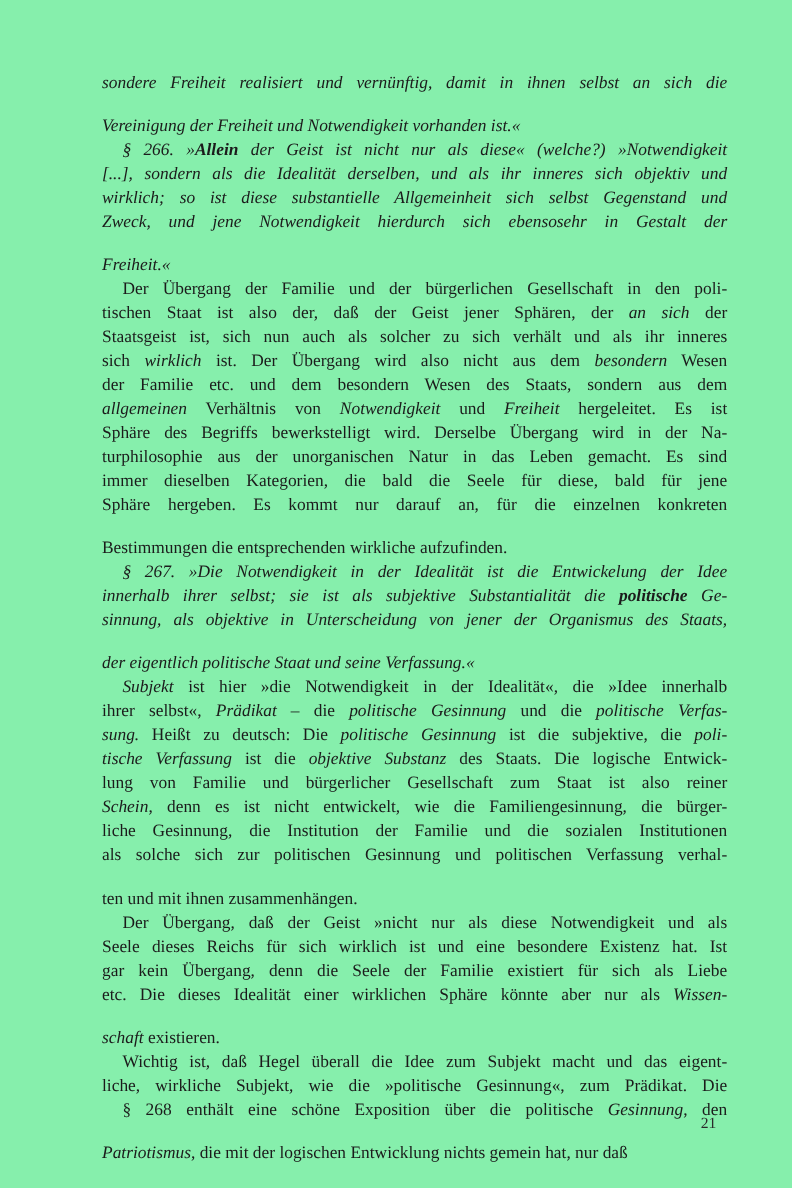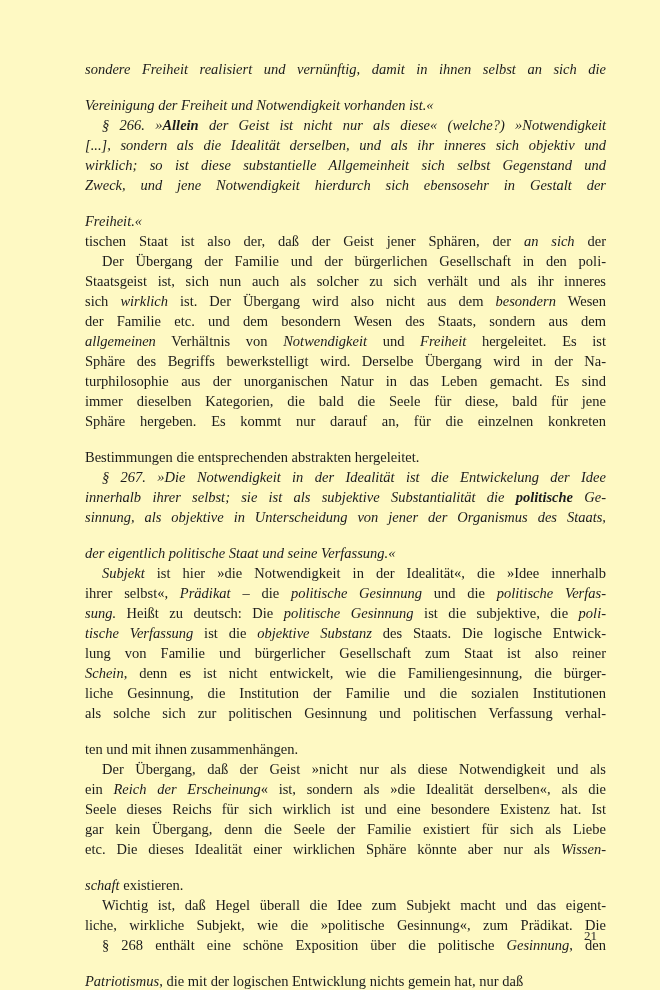--- a/index.html
+++ b/index.html
@@ -11,21 +11,21 @@
     width: 660px;
     height: 990px;
     position: relative;
     overflow: hidden;
     font-family: "Liberation Serif", "DejaVu Serif", serif;
     color: #1b1b1b;
   }
   .page {
     position: absolute;
     inset: 0;
-    background: #fef9c3;
+    background: #86efac;
   }
   .text-block {
     position: absolute;
     left: 85px;
     top: 59px;
     width: 521px;
     font-size: 14.5px;
     line-height: 20px;
   }
   .line {
@@ -58,46 +58,45 @@
 
 <div class="page">
   <div class="text-block">
       <div class="line"><span class="s-i">sondere Freiheit realisiert und vernünftig, damit in ihnen selbst an sich die</span></div>
       <div class="line last"><span class="s-i">Vereinigung der Freiheit und Notwendigkeit vorhanden ist.«</span></div>
       <div class="line ind"><span class="s-i">§ 266. »</span><span class="s-bi">Allein</span><span class="s-i"> der Geist ist nicht nur als diese« (welche?) »Notwendigkeit</span></div>
       <div class="line"><span class="s-i">[...], sondern als die Idealität derselben, und als ihr inneres sich objektiv und</span></div>
       <div class="line"><span class="s-i">wirklich; so ist diese substantielle Allgemeinheit sich selbst Gegenstand und</span></div>
       <div class="line"><span class="s-i">Zweck, und jene Notwendigkeit hierdurch sich ebensosehr in Gestalt der</span></div>
       <div class="line last"><span class="s-i">Freiheit.«</span></div>
+      <div class="line ind"><span class="s-r">Der Übergang der Familie und der bürgerlichen Gesellschaft in den poli-</span></div>
       <div class="line"><span class="s-r">tischen Staat ist also der, daß der Geist jener Sphären, der </span><span class="s-i">an sich</span><span class="s-r"> der</span></div>
-      <div class="line ind"><span class="s-r">Der Übergang der Familie und der bürgerlichen Gesellschaft in den poli-</span></div>
       <div class="line"><span class="s-r">Staatsgeist ist, sich nun auch als solcher zu sich verhält und als ihr inneres</span></div>
       <div class="line"><span class="s-r">sich </span><span class="s-i">wirklich</span><span class="s-r"> ist. Der Übergang wird also nicht aus dem </span><span class="s-i">besondern</span><span class="s-r"> Wesen</span></div>
       <div class="line"><span class="s-r">der Familie etc. und dem besondern Wesen des Staats, sondern aus dem</span></div>
       <div class="line"><span class="s-i">allgemeinen</span><span class="s-r"> Verhältnis von </span><span class="s-i">Notwendigkeit</span><span class="s-r"> und </span><span class="s-i">Freiheit</span><span class="s-r"> hergeleitet. Es ist</span></div>
       <div class="line"><span class="s-r">Sphäre des Begriffs bewerkstelligt wird. Derselbe Übergang wird in der Na-</span></div>
       <div class="line"><span class="s-r">turphilosophie aus der unorganischen Natur in das Leben gemacht. Es sind</span></div>
       <div class="line"><span class="s-r">immer dieselben Kategorien, die bald die Seele für diese, bald für jene</span></div>
       <div class="line"><span class="s-r">Sphäre hergeben. Es kommt nur darauf an, für die einzelnen konkreten</span></div>
-      <div class="line last"><span class="s-r">Bestimmungen die entsprechenden abstrakten hergeleitet.</span></div>
+      <div class="line last"><span class="s-r">Bestimmungen die entsprechenden wirkliche aufzufinden.</span></div>
       <div class="line ind"><span class="s-i">§ 267. »Die Notwendigkeit in der Idealität ist die Entwickelung der Idee</span></div>
       <div class="line"><span class="s-i">innerhalb ihrer selbst; sie ist als subjektive Substantialität die </span><span class="s-bi">politische</span><span class="s-i"> Ge-</span></div>
       <div class="line"><span class="s-i">sinnung, als objektive in Unterscheidung von jener der Organismus des Staats,</span></div>
       <div class="line last"><span class="s-i">der eigentlich politische Staat und seine Verfassung.«</span></div>
       <div class="line ind"><span class="s-i">Subjekt</span><span class="s-r"> ist hier »die Notwendigkeit in der Idealität«, die »Idee innerhalb</span></div>
       <div class="line"><span class="s-r">ihrer selbst«, </span><span class="s-i">Prädikat</span><span class="s-r"> – die </span><span class="s-i">politische Gesinnung</span><span class="s-r"> und die </span><span class="s-i">politische Verfas-</span></div>
       <div class="line"><span class="s-i">sung.</span><span class="s-r"> Heißt zu deutsch: Die </span><span class="s-i">politische Gesinnung</span><span class="s-r"> ist die subjektive, die </span><span class="s-i">poli-</span></div>
       <div class="line"><span class="s-i">tische Verfassung</span><span class="s-r"> ist die </span><span class="s-i">objektive Substanz</span><span class="s-r"> des Staats. Die logische Entwick-</span></div>
       <div class="line"><span class="s-r">lung von Familie und bürgerlicher Gesellschaft zum Staat ist also reiner</span></div>
       <div class="line"><span class="s-i">Schein</span><span class="s-r">, denn es ist nicht entwickelt, wie die Familiengesinnung, die bürger-</span></div>
       <div class="line"><span class="s-r">liche Gesinnung, die Institution der Familie und die sozialen Institutionen</span></div>
       <div class="line"><span class="s-r">als solche sich zur politischen Gesinnung und politischen Verfassung verhal-</span></div>
       <div class="line last"><span class="s-r">ten und mit ihnen zusammenhängen.</span></div>
       <div class="line ind"><span class="s-r">Der Übergang, daß der Geist »nicht nur als diese Notwendigkeit und als</span></div>
-      <div class="line"><span class="s-r">ein </span><span class="s-i">Reich der Erscheinung</span><span class="s-r">« ist, sondern als »die Idealität derselben«, als die</span></div>
       <div class="line"><span class="s-r">Seele dieses Reichs für sich wirklich ist und eine besondere Existenz hat. Ist</span></div>
       <div class="line"><span class="s-r">gar kein Übergang, denn die Seele der Familie existiert für sich als Liebe</span></div>
       <div class="line"><span class="s-r">etc. Die dieses Idealität einer wirklichen Sphäre könnte aber nur als </span><span class="s-i">Wissen-</span></div>
       <div class="line last"><span class="s-i">schaft</span><span class="s-r"> existieren.</span></div>
       <div class="line ind"><span class="s-r">Wichtig ist, daß Hegel überall die Idee zum Subjekt macht und das eigent-</span></div>
       <div class="line"><span class="s-r">liche, wirkliche Subjekt, wie die »politische Gesinnung«, zum Prädikat. Die</span></div>
       <div class="line ind"><span class="s-r">§ 268 enthält eine schöne Exposition über die politische </span><span class="s-i">Gesinnung</span><span class="s-r">, den</span></div>
       <div class="line last"><span class="s-i">Patriotismus</span><span class="s-r">, die mit der logischen Entwicklung nichts gemein hat, nur daß</span></div>
     </div>
   <div class="page-number">21</div>

